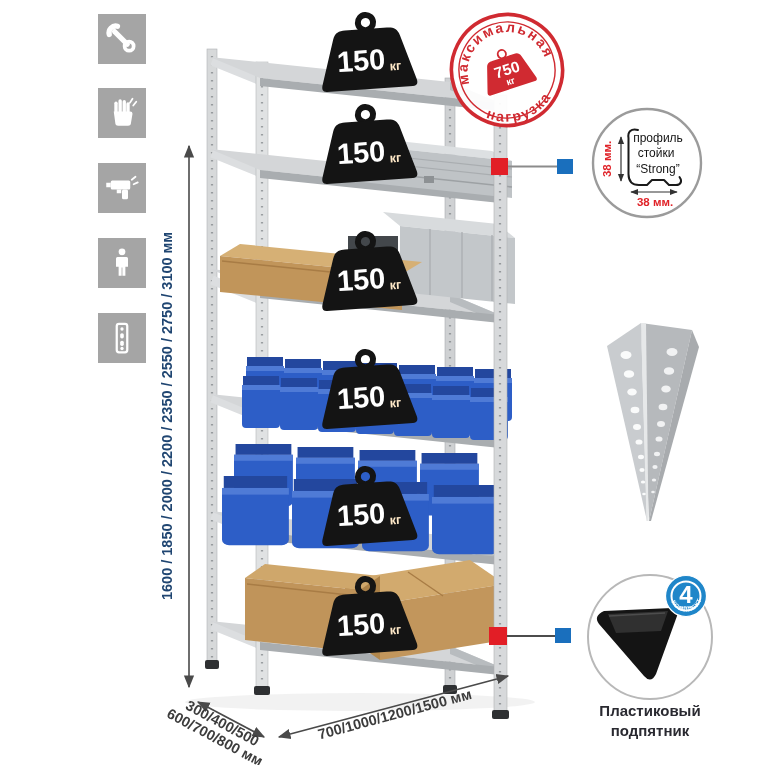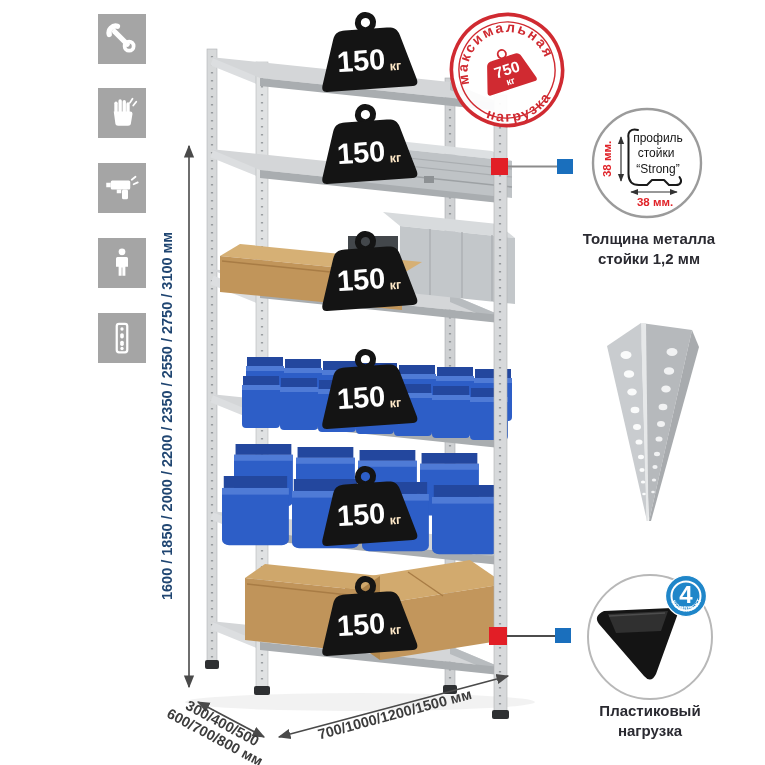--- a/index.html
+++ b/index.html
@@ -333,16 +333,15 @@
       <g transform="translate(686,596)">
         <circle r="20.5" fill="#1f86c9" stroke="#ffffff" stroke-width="1.2"></circle>
         <circle r="14.5" fill="none" stroke="#ffffff" stroke-width="2"></circle>
         <text class="badgeNum" y="7">4</text>
         <text class="badgeSmall" y="11.5">штуки</text>
         <text class="badgeArc"><textPath href="#arcBadge" startOffset="50%" text-anchor="middle">В КОМПЛЕКТЕ</textPath></text>
       </g>
     </g>
   </svg>
 
-  <div class="caption" style="left:570px;top:229px;width:158px">Толщина металла стойки 1,2 мм</div>
-  <div class="caption" style="left:572px;top:701px;width:156px">Пластиковый нагрузка</div>
+  <div class="caption" style="left:572px;top:701px;width:156px">Пластиковый подпятник</div>
 
 </div>
 
 </body></html>

